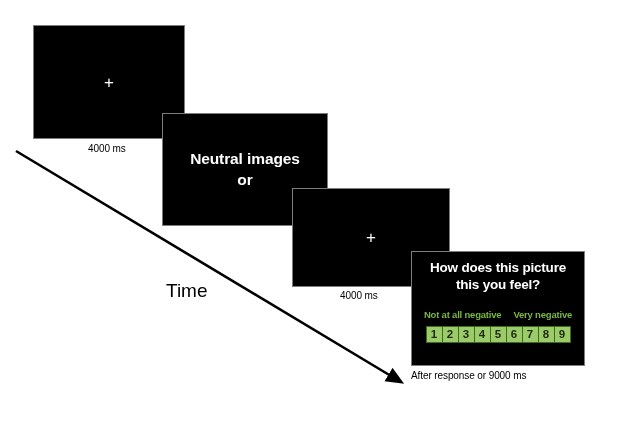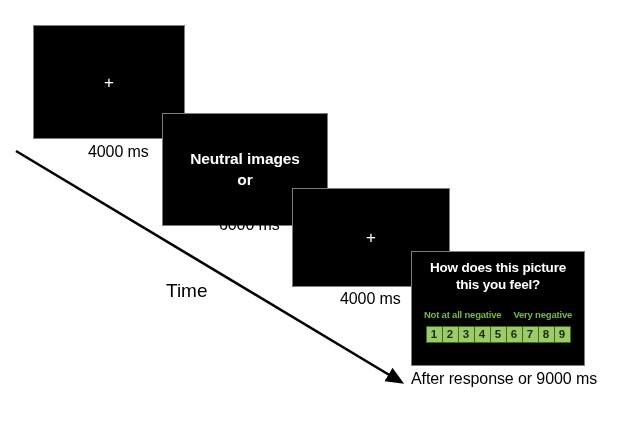--- a/index.html
+++ b/index.html
@@ -49,21 +49,21 @@
     font-weight: bold;
     line-height: 1.30;
     text-align: center;
     letter-spacing: -0.1px;
   }
 
   
   .caption {
     position: absolute;
     color: #000000;
-    font-size: 16px;
+    font-size: 10px;
     font-weight: 400;
     white-space: nowrap;
     letter-spacing: -0.1px;
   }
 
   
   .rating-panel .panel-inner {
     justify-content: flex-start;
     padding-top: 8px;
   }

